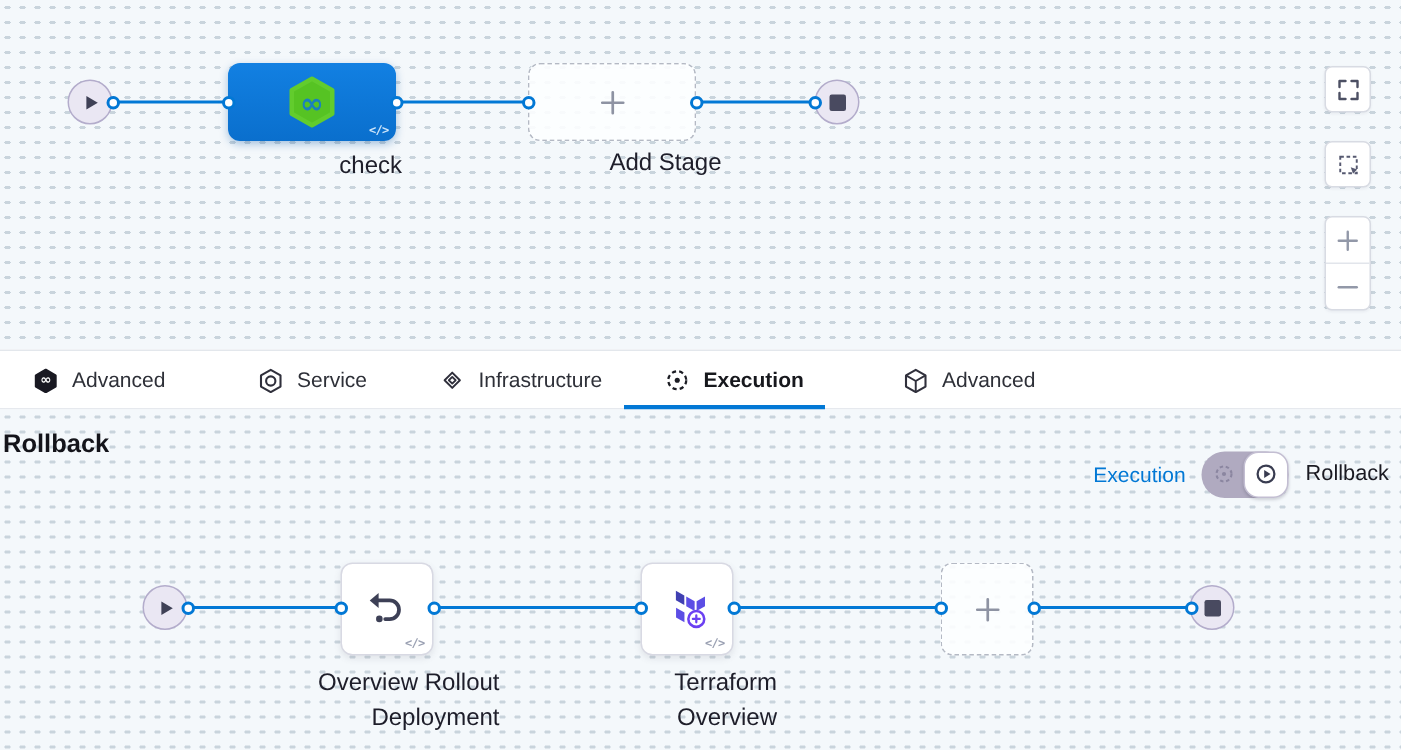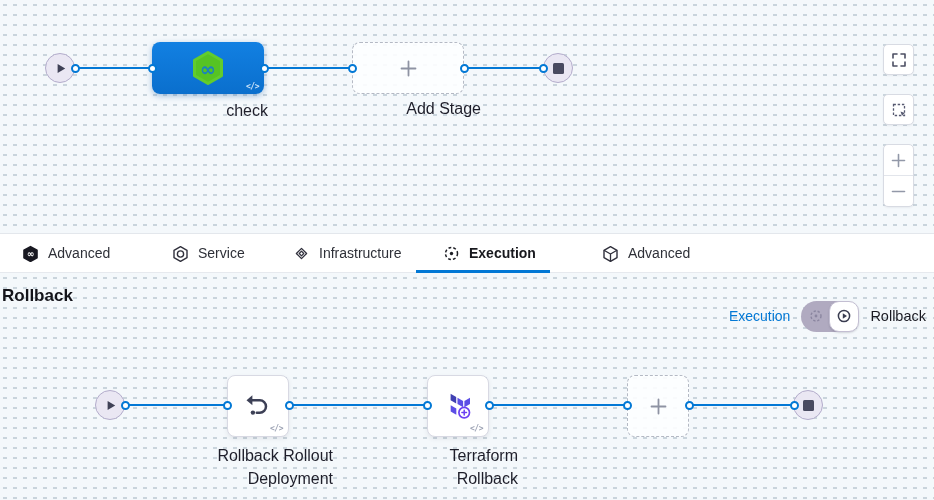--- a/index.html
+++ b/index.html
@@ -207,34 +207,34 @@
     </div>
 
     <div class="step-box" style="left:227px;top:102px;">
       <svg width="28" height="28" viewBox="0 0 28 28">
         <path d="M8 8.3 H15.8 a6.2 6.2 0 0 1 0 12.4 H12.8" fill="none" stroke="#3d4056" stroke-width="2.5" stroke-linecap="round"></path>
         <polygon points="8.4,3.3 2.5,8.3 8.4,13.3" fill="#3d4056"></polygon>
         <circle cx="8.9" cy="20.6" r="2.2" fill="#3d4056"></circle>
       </svg>
       <span class="code-chip">&lt;/&gt;</span>
     </div>
-    <div class="node-label" style="left:183px;top:171px;width:150px;">Rollback Rollout Deployment</div>
+    <div class="node-label" style="left:183px;top:171px;width:150px;">Overview Rollout Deployment</div>
 
     <div class="step-box" style="left:427px;top:102px;">
       <svg width="28" height="28" viewBox="0 0 28 28">
         <polygon points="6.6,1.8 12.2,5 12.2,11.4 6.6,8.2" fill="#4040b2"></polygon>
         <polygon points="13.5,5.7 19.1,8.9 19.1,15.3 13.5,12.1" fill="#5c4ee5"></polygon>
         <polygon points="20.4,8.9 26,5.7 26,12.1 20.4,15.3" fill="#5c4ee5"></polygon>
         <polygon points="6.7,13.2 12.3,16.4 12.3,22.8 6.7,19.6" fill="#5c4ee5"></polygon>
         <circle cx="20.2" cy="20.6" r="5.3" fill="#ffffff" stroke="#6b40f2" stroke-width="1.7"></circle>
         <path d="M20.2 18.3 V22.9 M17.9 20.6 H22.5" stroke="#6b40f2" stroke-width="1.5" stroke-linecap="round"></path>
       </svg>
       <span class="code-chip">&lt;/&gt;</span>
     </div>
-    <div class="node-label" style="left:398px;top:171px;width:120px;">Terraform Rollback</div>
+    <div class="node-label" style="left:398px;top:171px;width:120px;">Terraform Overview</div>
 
     <div class="dashed-box add-step-box" style="left:627px;top:102px;">
       <svg width="19" height="19" viewBox="0 0 19 19">
         <path d="M9.5 2.5 V16.5 M2.5 9.5 H16.5" stroke="#8e93a3" stroke-width="1.8" stroke-linecap="round"></path>
       </svg>
     </div>
 
     <div class="node-circle" style="left:793px;top:117px;">
       <div class="stop-square"></div>
     </div>

